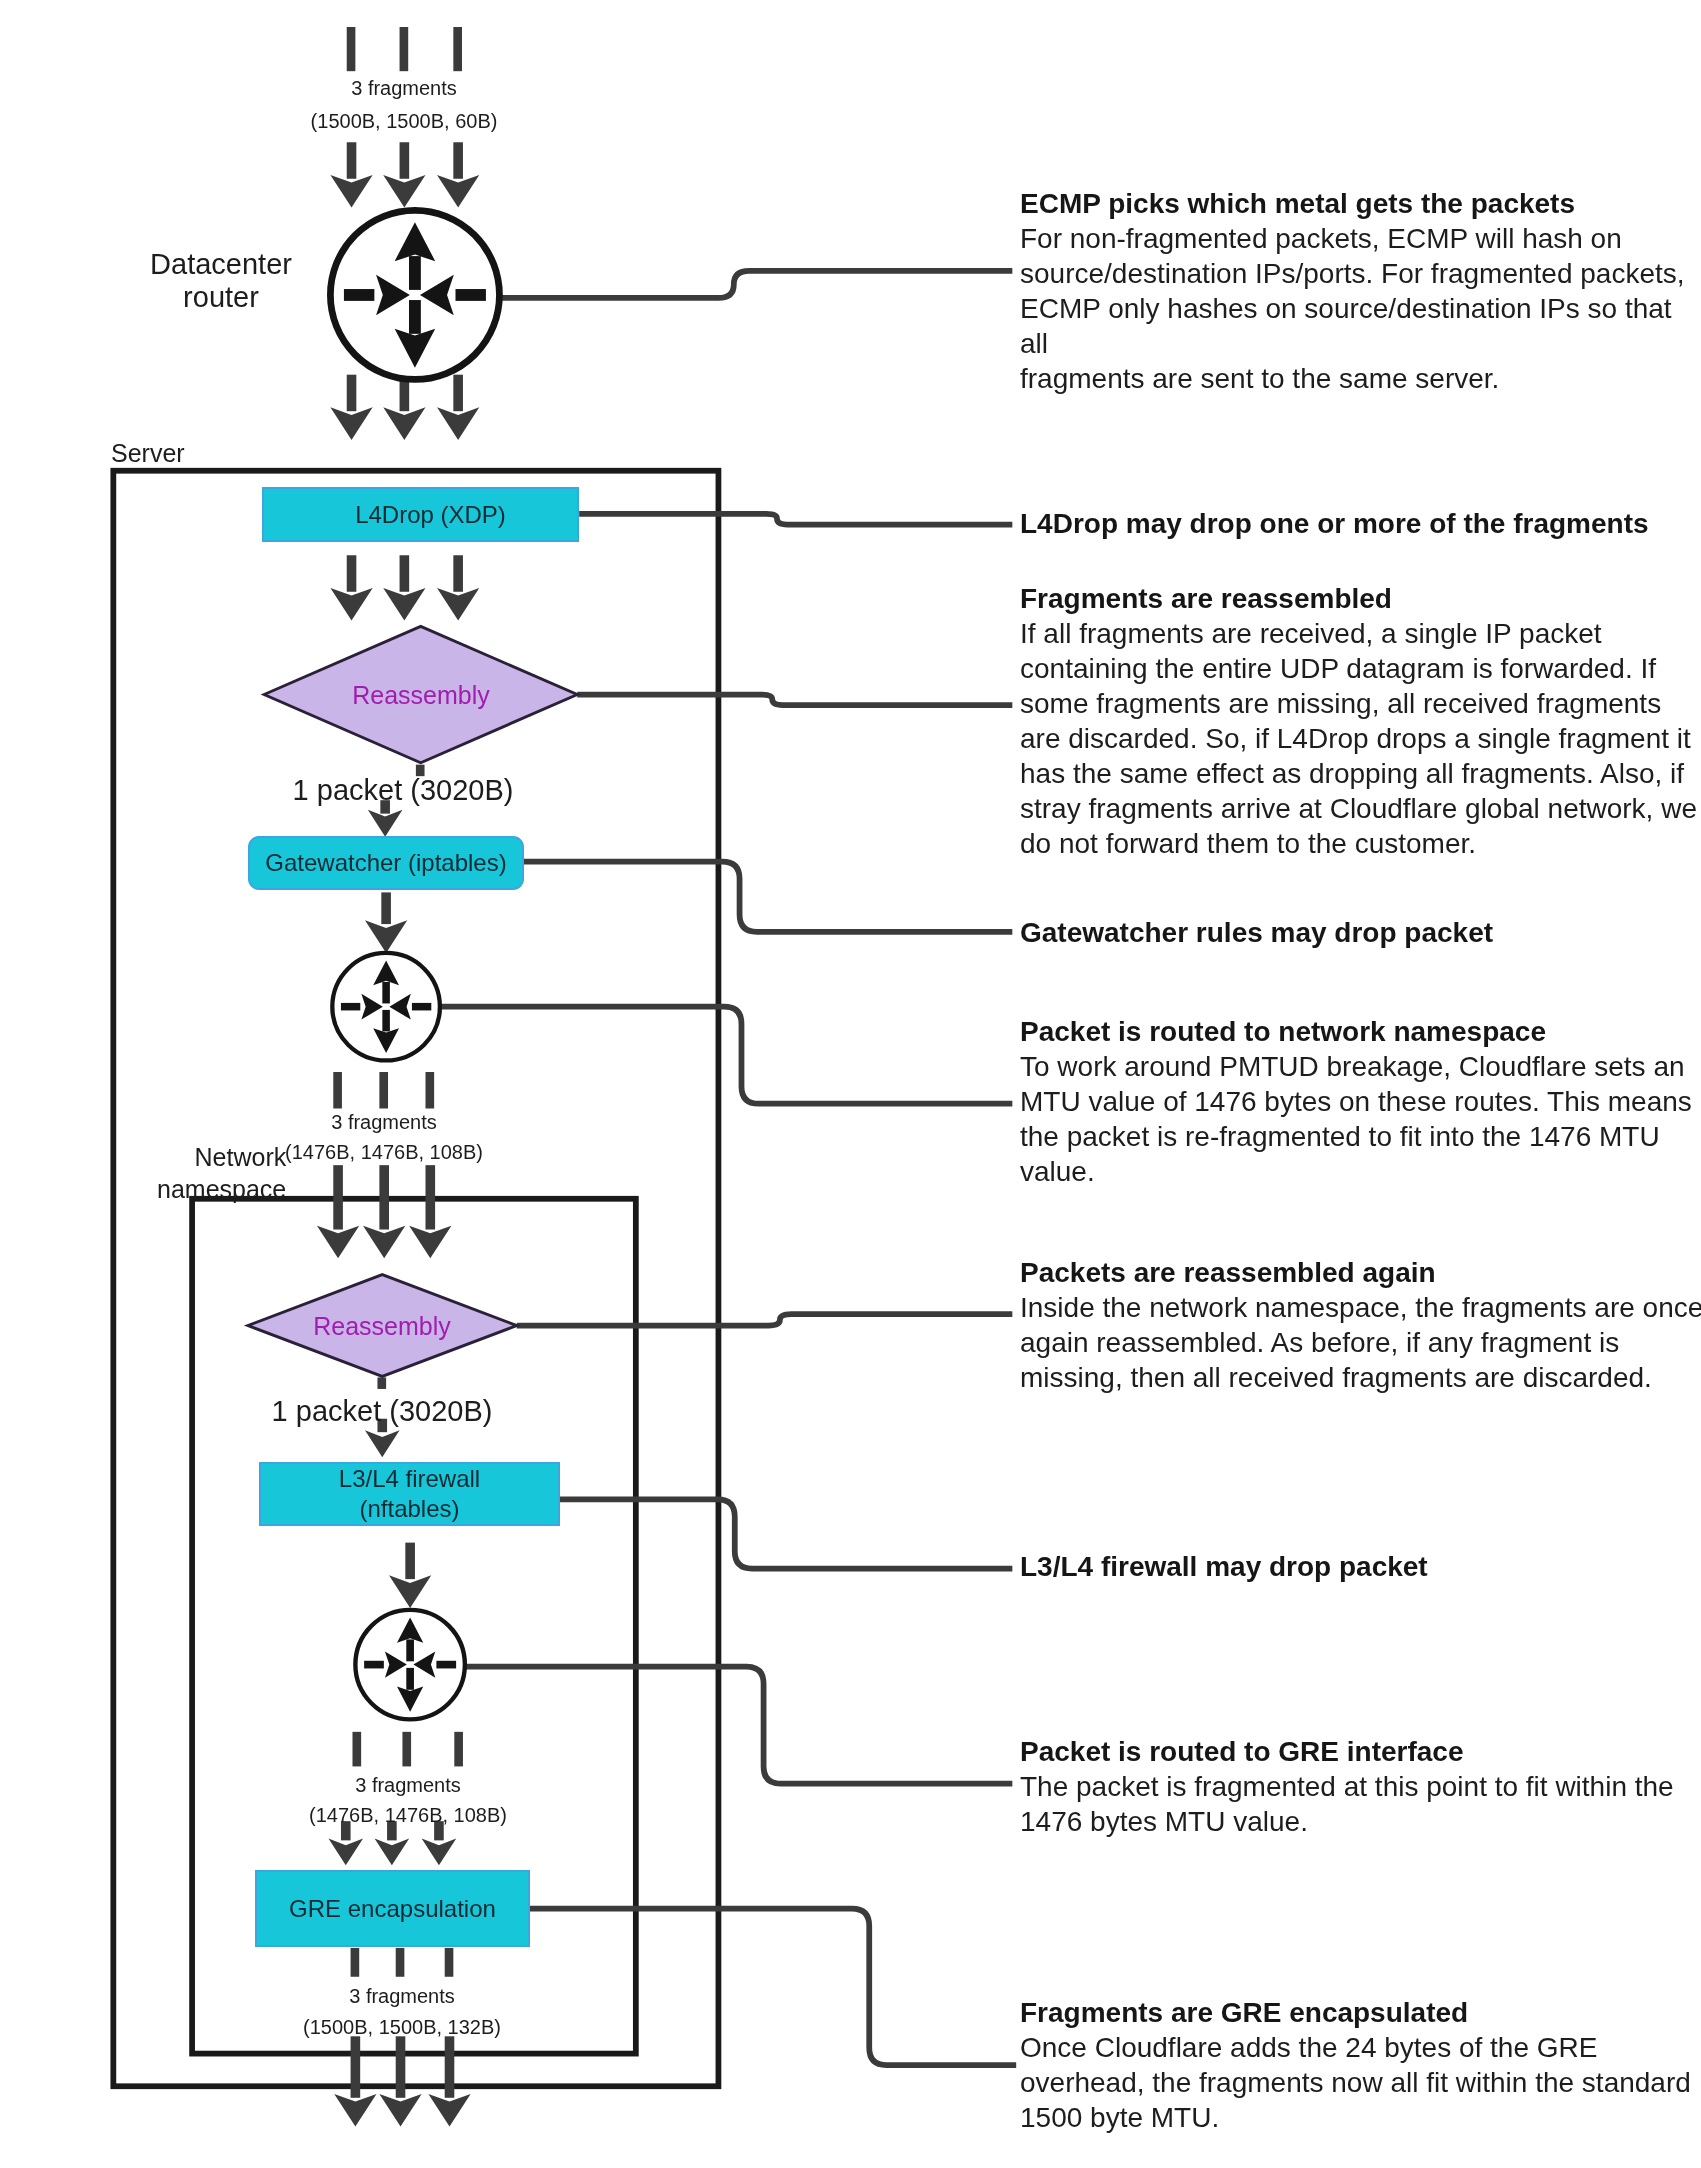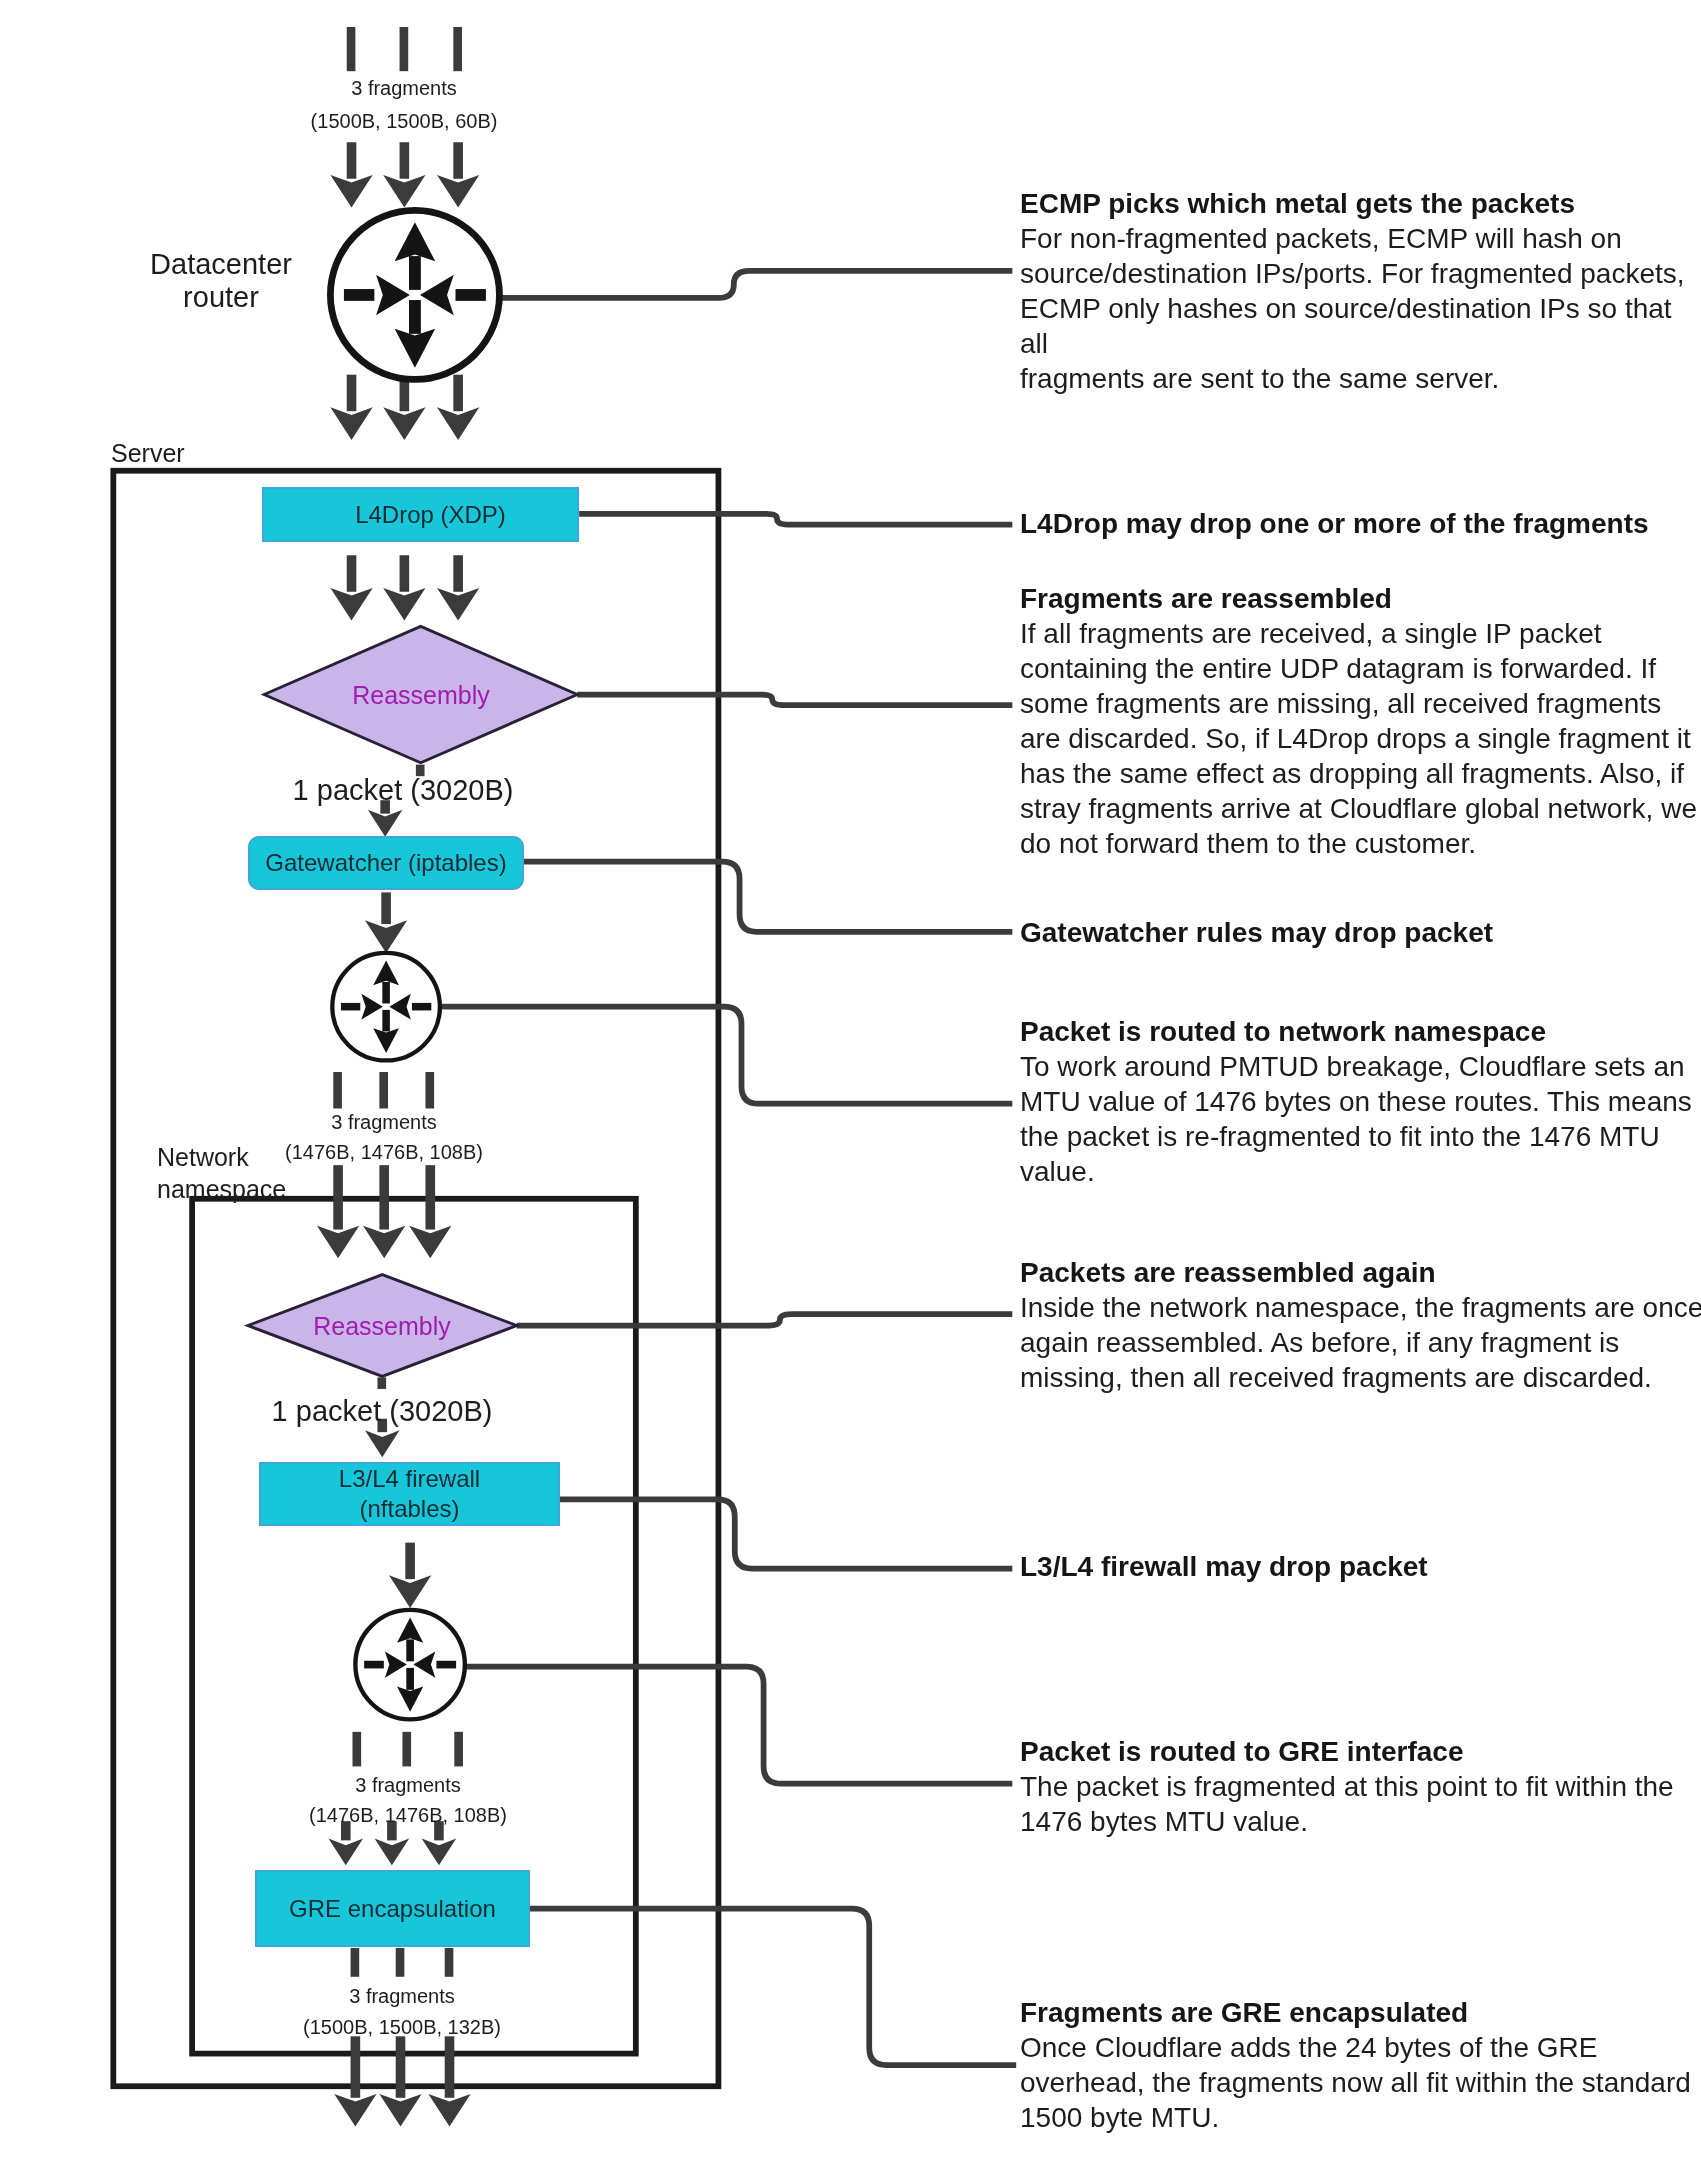--- a/index.html
+++ b/index.html
@@ -5,21 +5,21 @@
   html,body{margin:0;padding:0;background:#ffffff;}
   .canvas{
     position:relative;width:1701px;height:2168px;background:#ffffff;
     font-family:"Liberation Sans",sans-serif;color:#1d1d1d;overflow:hidden;
   }
   .layer{position:absolute;left:0;top:0;}
   
   .dlabel{position:absolute;text-align:center;transform:translateX(-50%);
     font-size:20px;line-height:31px;white-space:pre-line;color:#1d1d1d;}
   .dlabel.big{font-size:29px;line-height:33px;}
-  .dlabel.left{transform:none;text-align:left;}
+  .dlabel.left{transform:none;text-align:right;}
   .dmlabel{position:absolute;transform:translate(-50%,-50%);font-size:25px;color:#a21caf;white-space:pre;}
   
   .cyanbox{position:absolute;box-sizing:border-box;background:#17c6d8;border:2.9px solid #3ba7e0;
     display:flex;align-items:center;justify-content:center;text-align:center;
     font-size:24px;line-height:30px;color:#0e2b33;white-space:pre-line;}
   
   .note{position:absolute;left:1020px;width:687px;}
   .note-h{font-weight:bold;font-size:28px;line-height:35px;color:#161616;}
   .note-b{font-size:28px;line-height:35px;color:#1d1d1d;white-space:pre-line;}
 </style>

